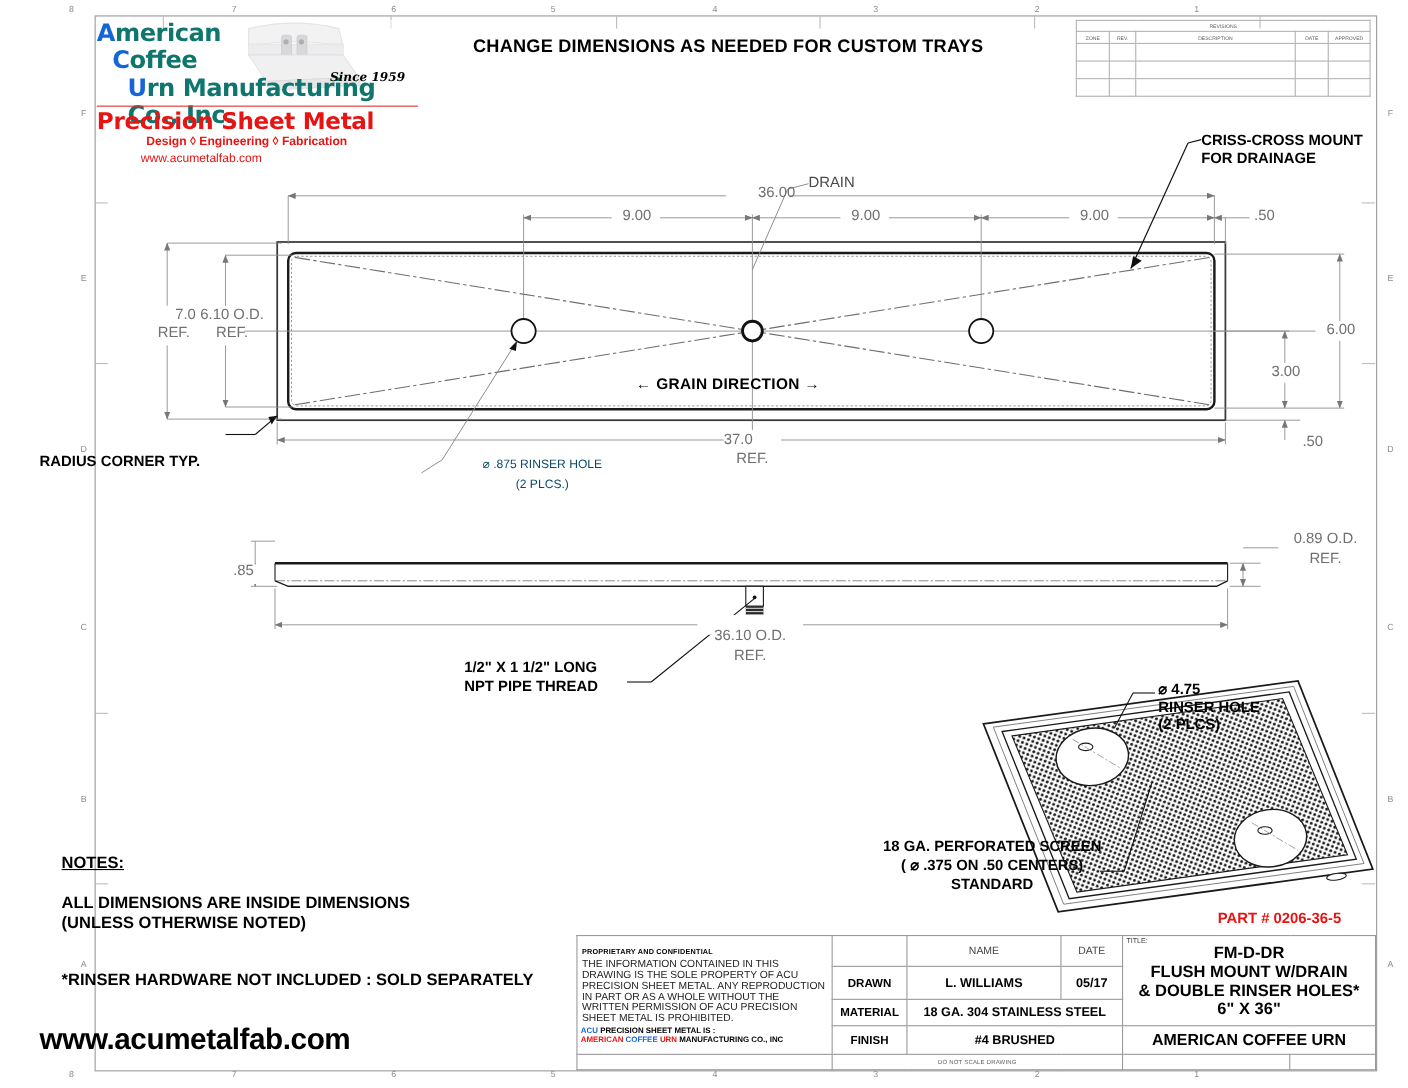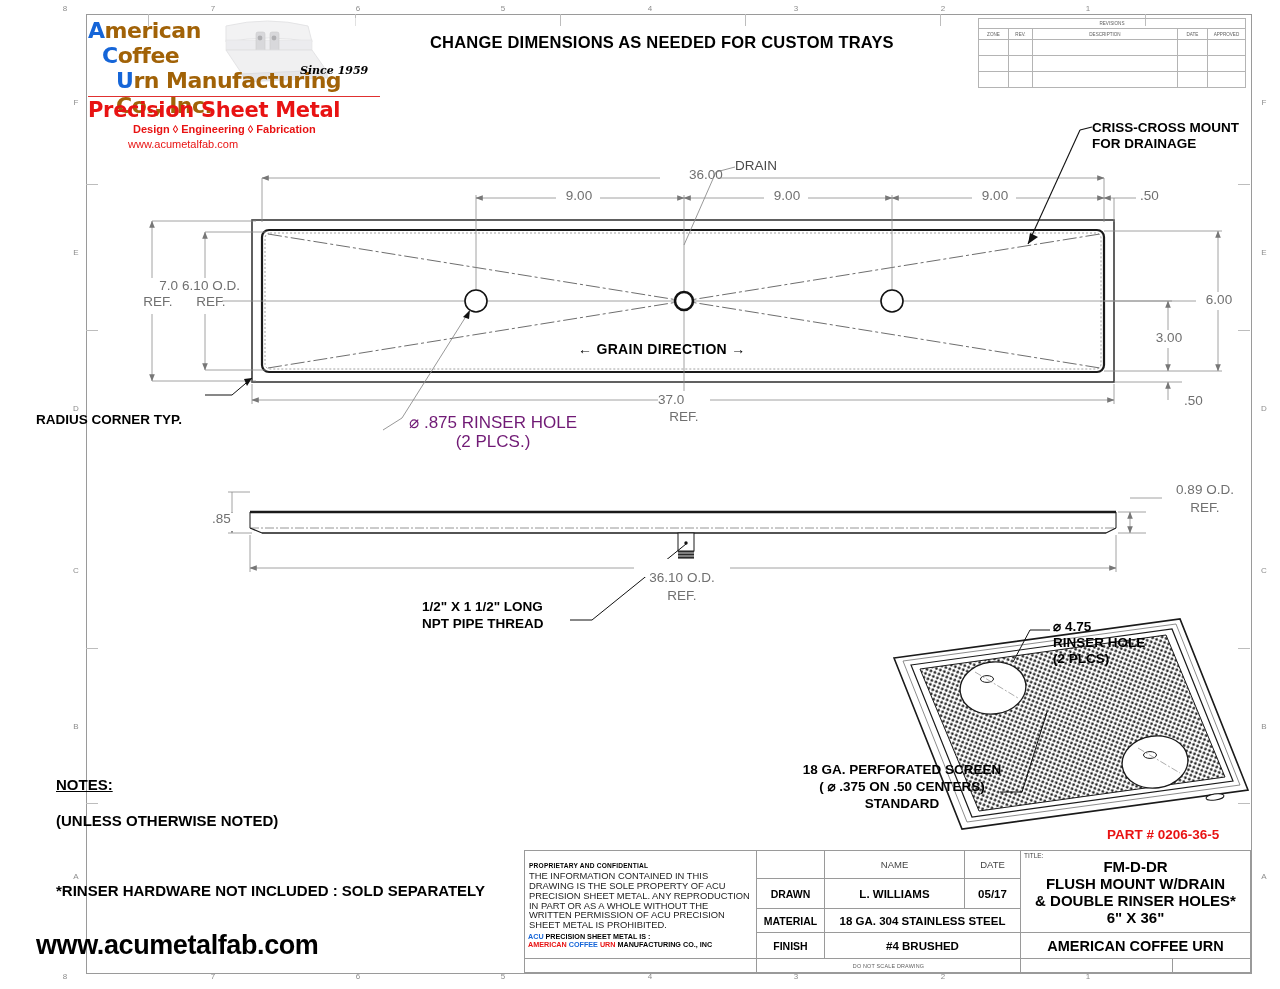--- a/index.html
+++ b/index.html
@@ -11,21 +11,21 @@
   #sheet-border{left:86px;top:14px;width:1164px;height:958px;border:1px solid #9a9a9a;}
 
   .zone-num,.zone-let{font-size:8px;color:#8d8d8d;text-align:center;}
   .tick-v{width:0;border-left:1px solid #bdbdbd;}
   .tick-h{height:0;border-top:1px solid #bdbdbd;}
 
   
   #logo-block{left:88px;top:16px;width:290px;height:90px;}
   .logo-line{font-family:"DejaVu Sans", sans-serif;font-weight:bold;letter-spacing:-0.5px;}
   .logo-cap{color:#1565d8;}
-  .logo-rest{color:#a16207;}
+  .logo-rest{color:#0f766e;}
   #logo-l1{left:0px;top:2px;font-size:22px;}
   #logo-l2{left:14px;top:27px;font-size:22px;}
   #logo-l3{left:28px;top:52px;font-size:22px;}
   #logo-since{left:212px;top:48px;font-size:11px;color:#000;
      font-family:"DejaVu Serif",serif;font-style:italic;font-weight:bold;}
   #logo-photo{left:120px;top:2px;width:160px;height:80px;overflow:hidden;opacity:.55;}
   #logo-rule{left:0px;top:80px;width:292px;height:0;border-top:1.5px solid #e03030;}
   #logo-psm{left:0px;top:82px;font-size:21px;font-weight:bold;color:#e81313;
      font-family:"DejaVu Sans",sans-serif;letter-spacing:-0.3px;}
   #logo-deef{left:18px;top:107px;font-size:11px;font-weight:bold;color:#e81313;padding-left:27px;}
@@ -373,36 +373,37 @@
 
 <div class="abs" style="left:1092px;top:120px;white-space:pre-line;font-size:13.5px;font-weight:bold;line-height:16px;">CRISS-CROSS MOUNT
 FOR DRAINAGE</div>
 
 <div class="abs" style="left:735px;top:158px;font-size:13.5px;color:#4a4a4a;font-weight:normal;">DRAIN</div>
 
 <div class="abs" style="left:578px;top:341px;font-size:14px;font-weight:bold;letter-spacing:.3px;">←  GRAIN DIRECTION  →</div>
 
 <div class="abs" style="left:36px;top:412px;font-size:13.5px;font-weight:bold;">RADIUS CORNER TYP.</div>
 
-<div class="abs" style="left:383px;top:413px;white-space:pre-line;font-size:17px;color:#701a75;line-height:19px;text-align:center;width:220px">⌀ .875 RINSER HOLE
+<div class="abs" style="left:383px;top:413px;white-space:pre-line;font-size:11px;color:#0c4a6e;line-height:19px;text-align:center;width:220px">⌀ .875 RINSER HOLE
 (2 PLCS.)</div>
 
 <div class="abs" style="left:422px;top:598px;white-space:pre-line;font-size:13.5px;font-weight:bold;line-height:17px;">1/2" X 1 1/2" LONG
 NPT PIPE THREAD</div>
 
 <div class="abs" style="left:1053px;top:619px;white-space:pre-line;font-size:13.5px;font-weight:bold;line-height:16px;">⌀ 4.75
 RINSER HOLE
 (2 PLCS)</div>
 
 <div class="abs" style="left:792px;top:761px;white-space:pre-line;font-size:13.5px;font-weight:bold;line-height:17px;text-align:center;width:220px">18 GA. PERFORATED SCREEN
 ( ⌀ .375 ON .50 CENTERS)
 STANDARD</div>
 
 <div class="abs" id="notes-head">NOTES:</div>
 <div class="abs" id="note-1">
+  <div>ALL DIMENSIONS ARE INSIDE DIMENSIONS</div>
   <div>(UNLESS OTHERWISE NOTED)</div>
 </div>
 <div class="abs" id="note-2">*RINSER HARDWARE NOT INCLUDED : SOLD SEPARATELY</div>
 <div class="abs" id="site-url">www.acumetalfab.com</div>
 <div class="abs" id="part-number">PART # 0206-36-5</div>
 
 <div class="abs" id="title-block">
   <table>
     <colgroup>
       <col style="width:232px">

